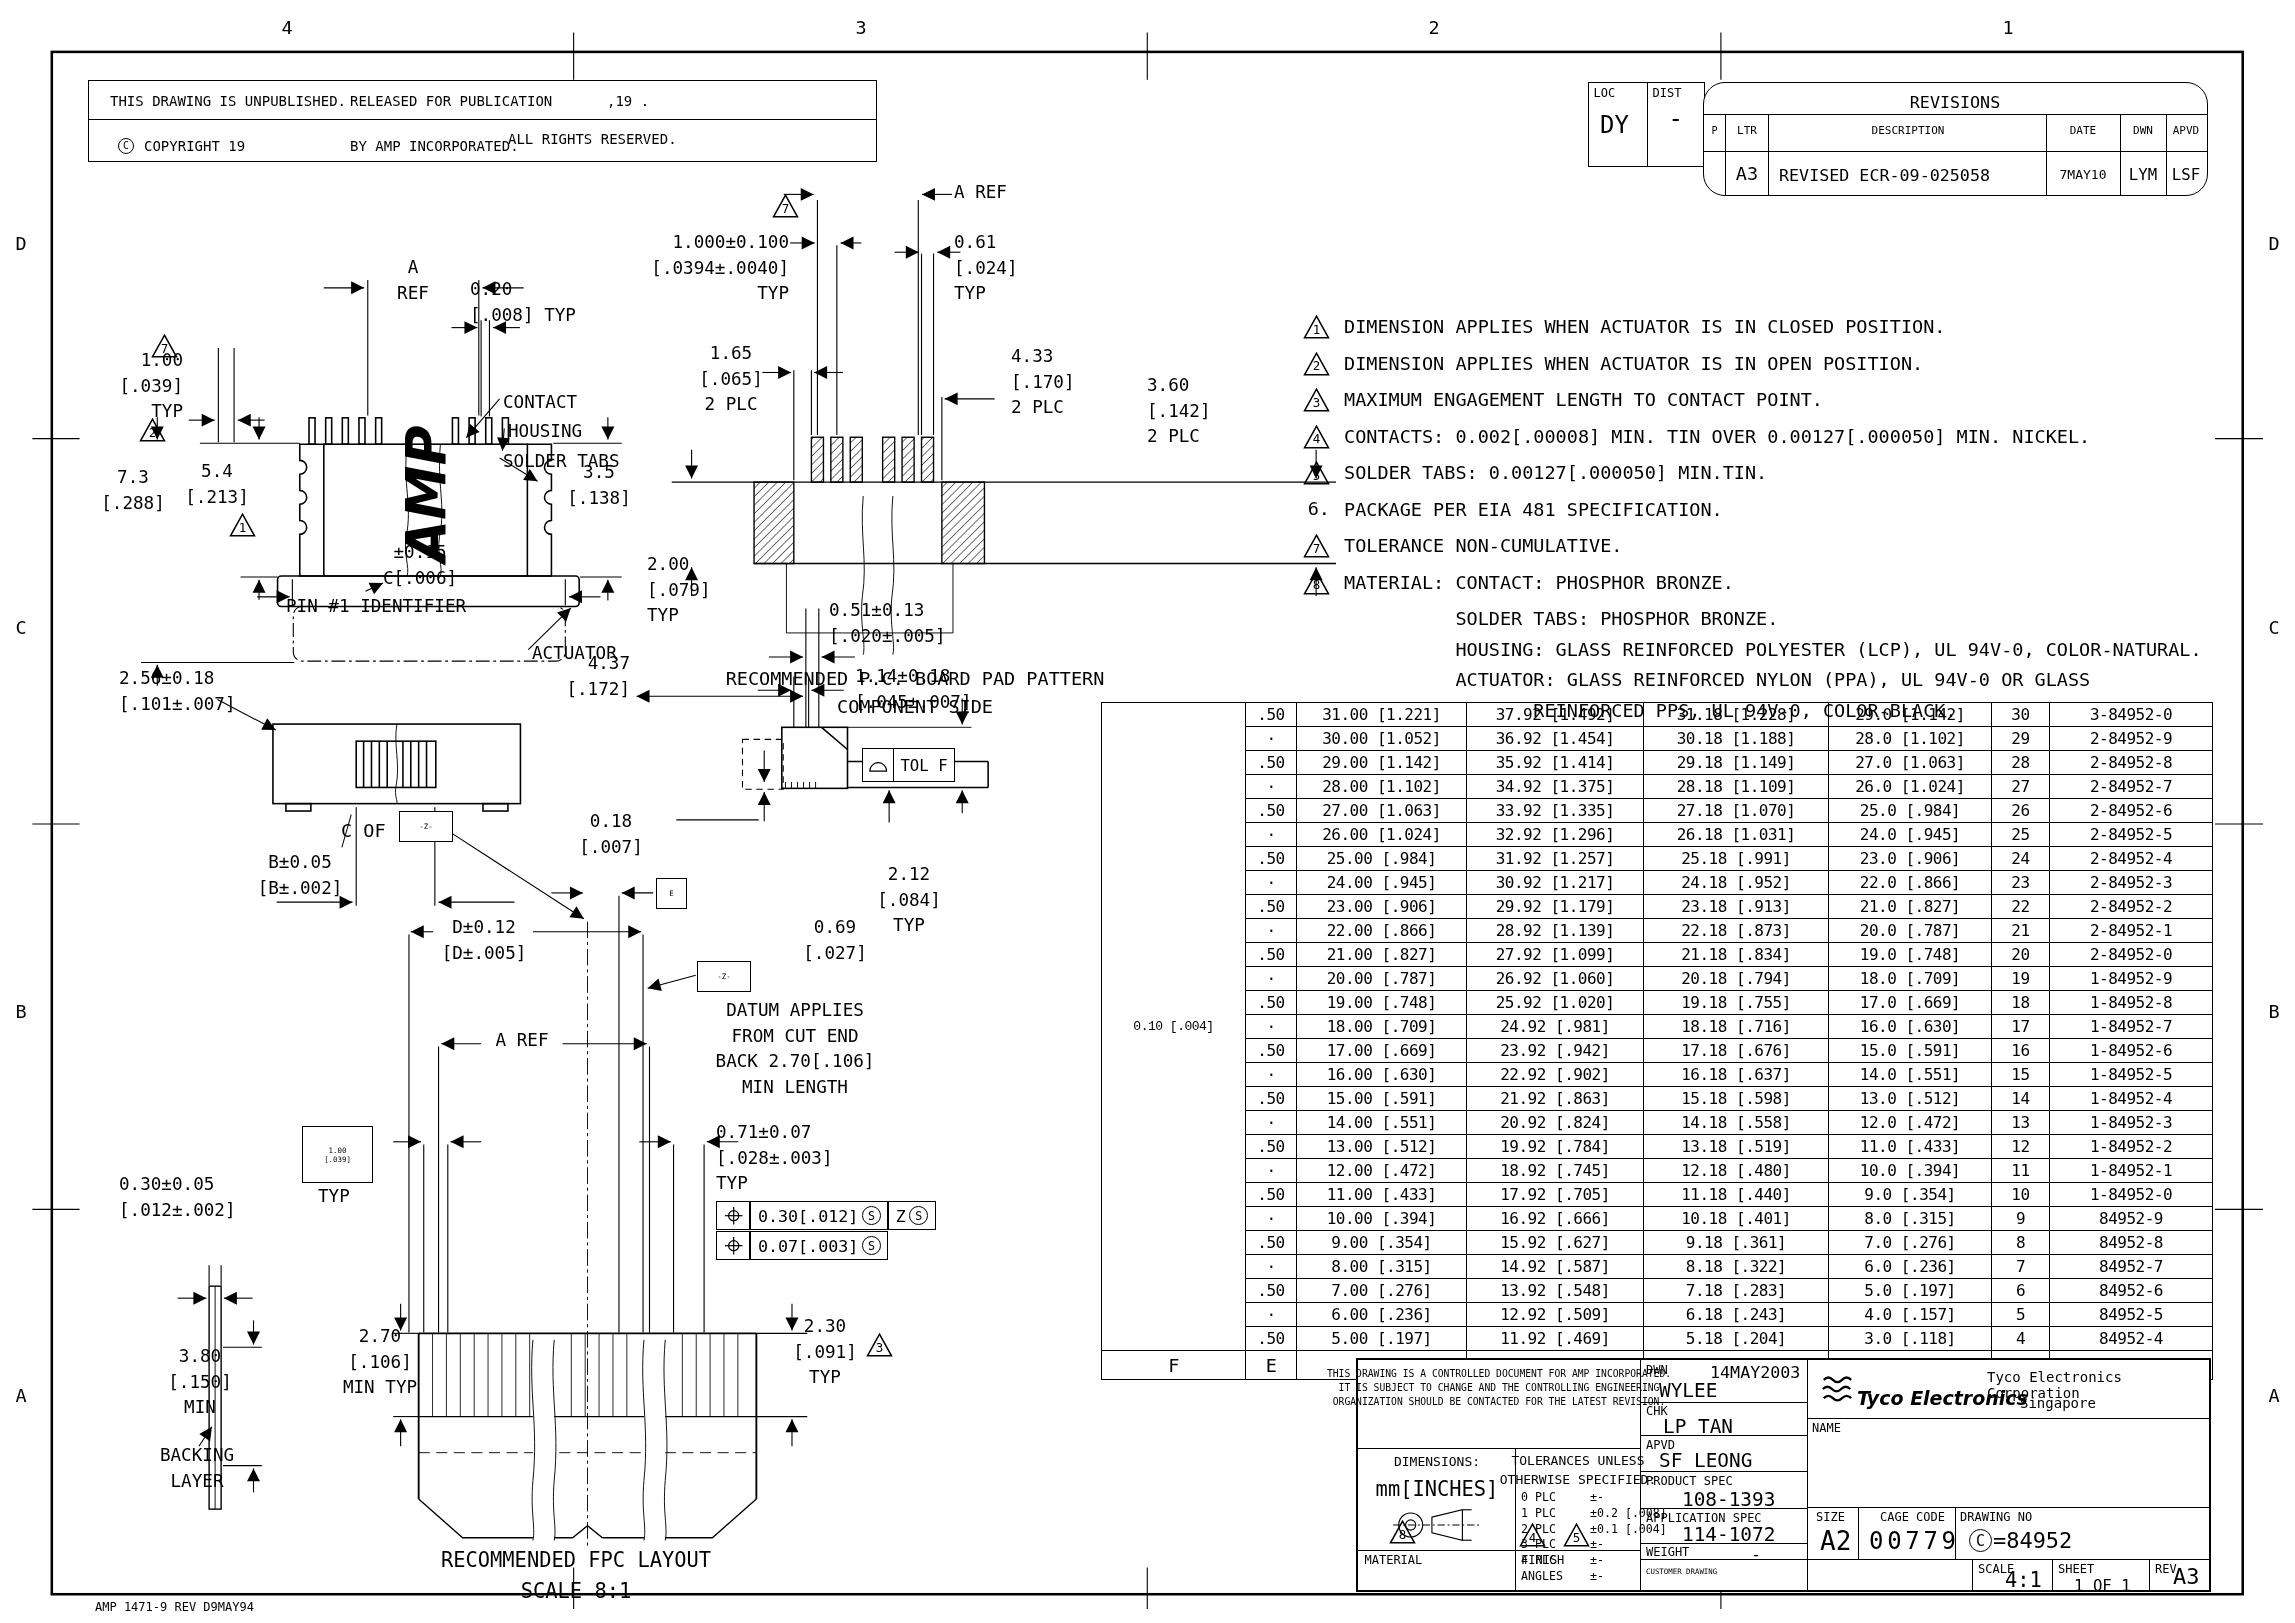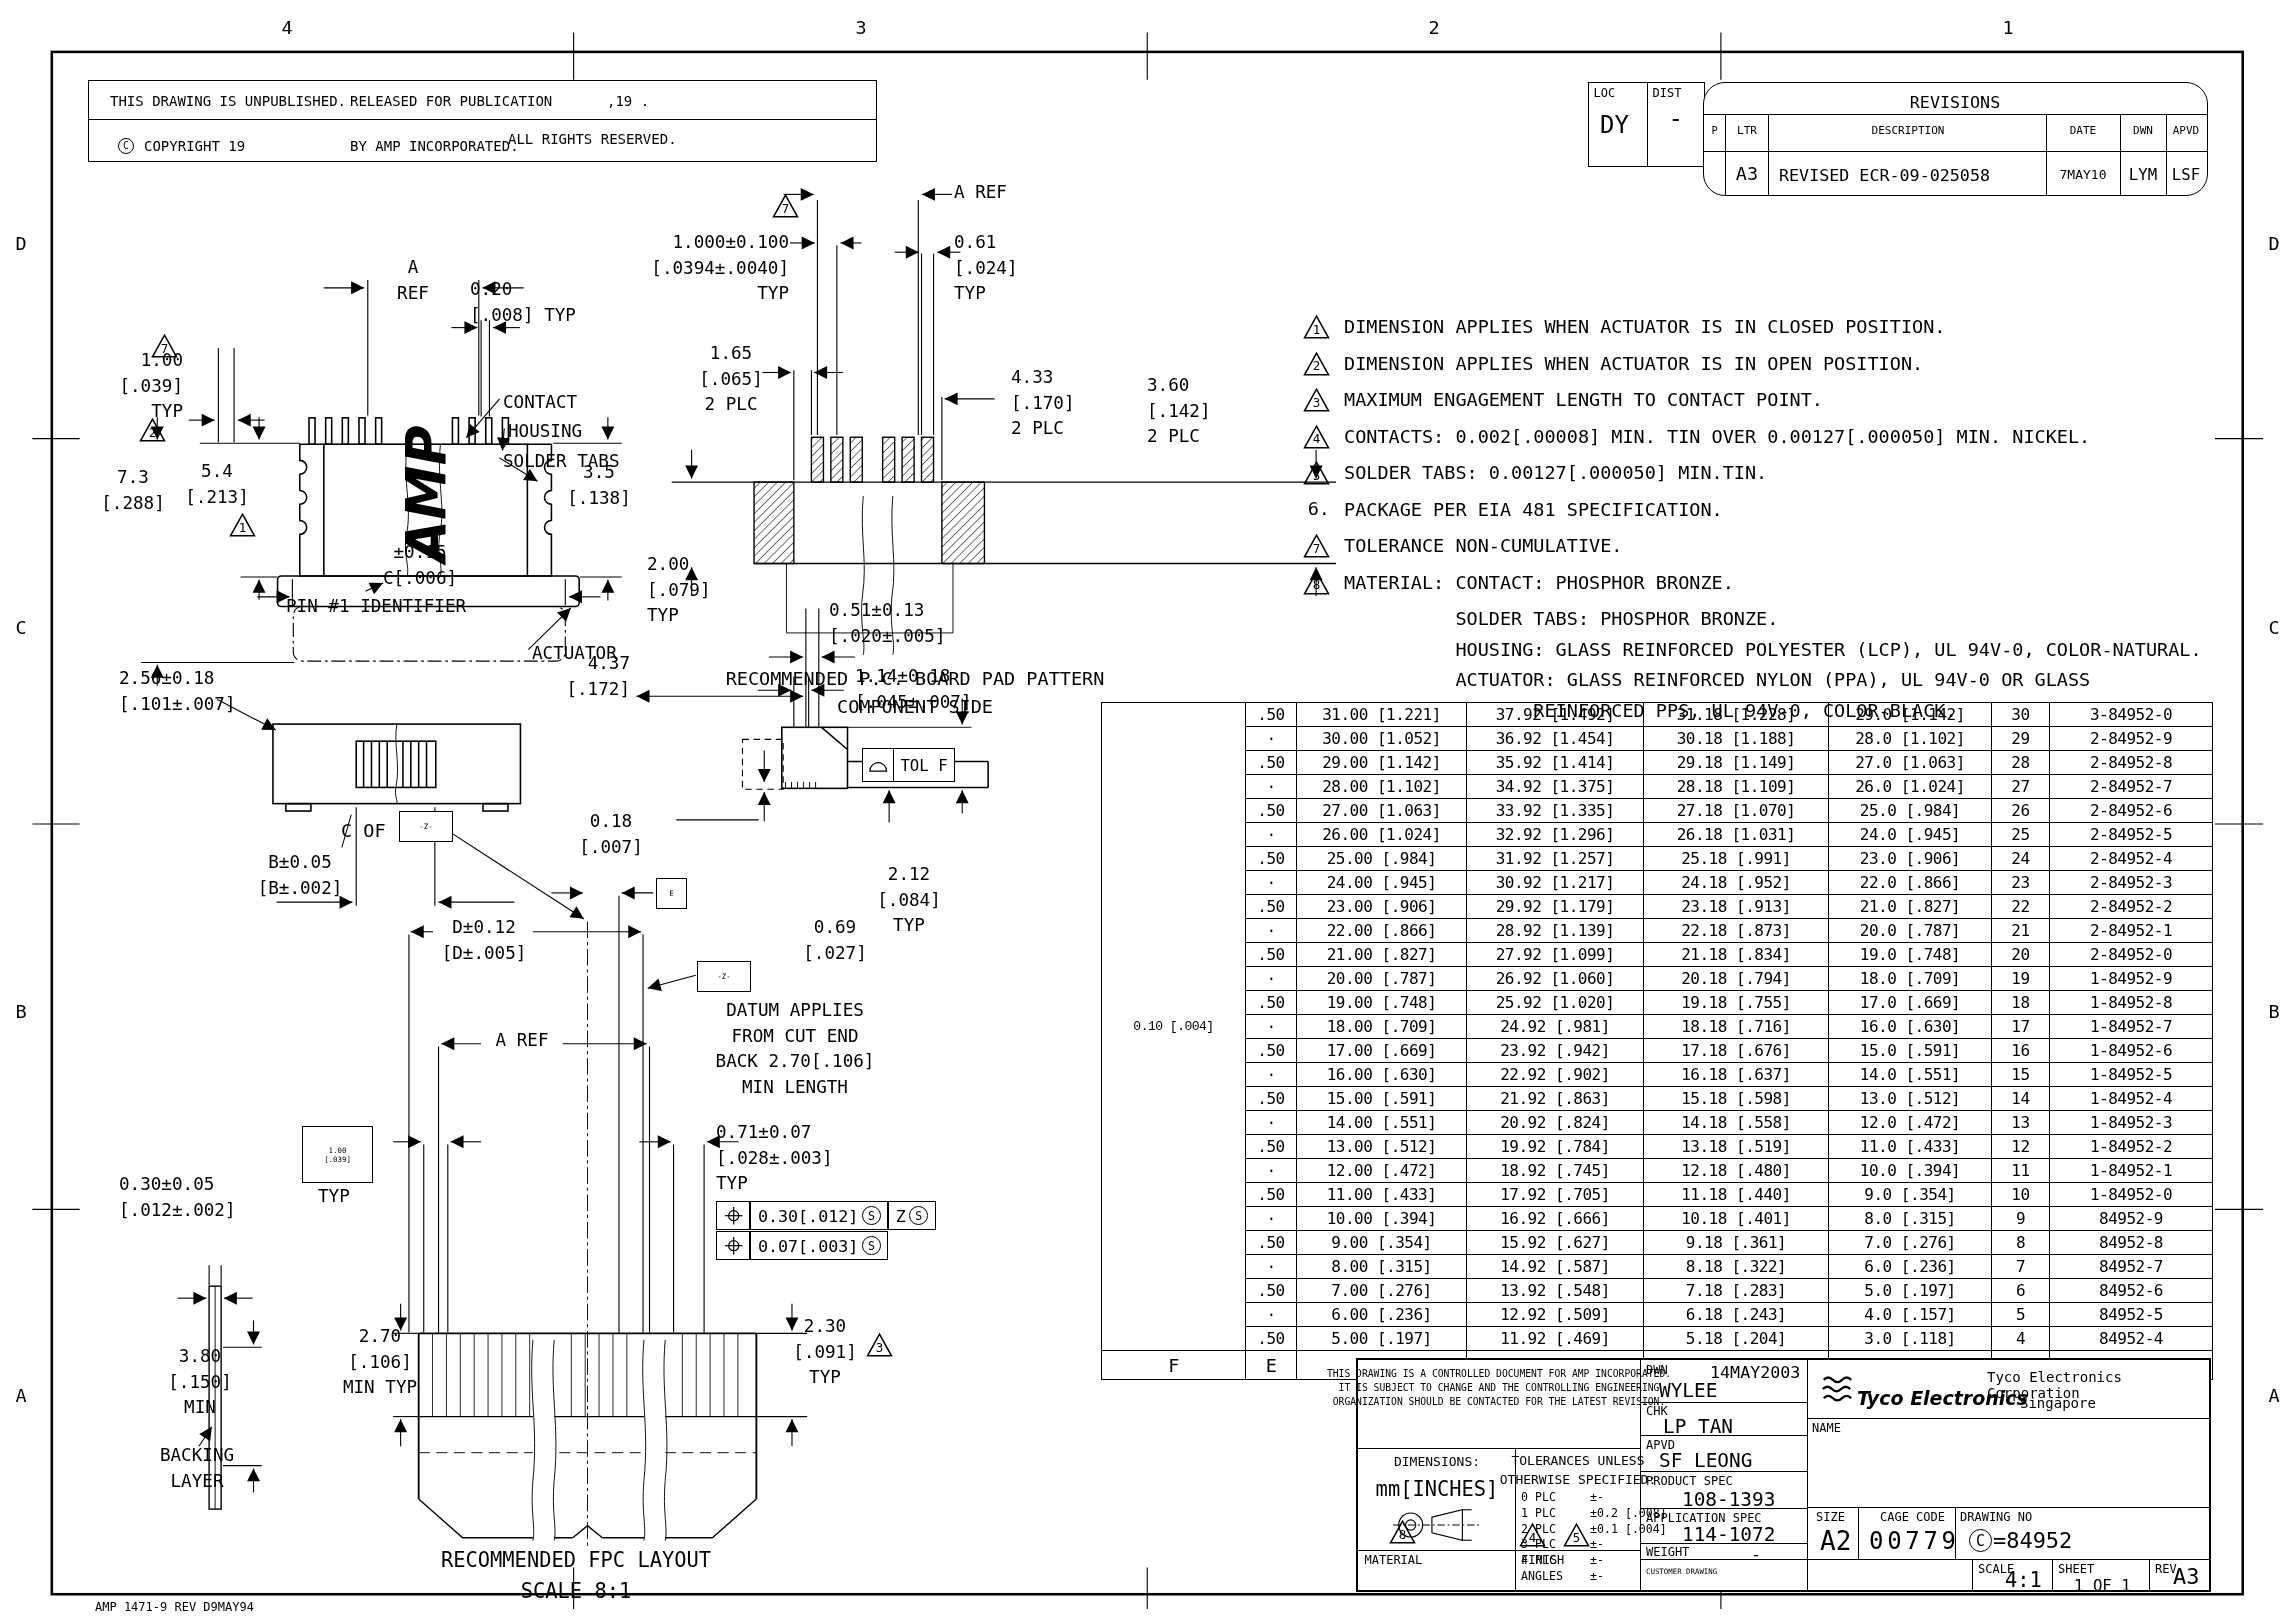--- a/index.html
+++ b/index.html
@@ -473,21 +473,21 @@
 <div class="L" style="left:954px;top:180px;">A REF</div>
 <div class="L R" style="left:789px;top:230px;">1.000±0.100
 [.0394±.0040]
 TYP</div>
 <div class="L" style="left:954px;top:230px;">0.61
 [.024]
 TYP</div>
 <div class="L C" style="left:731px;top:341px;">1.65
 [.065]
 2 PLC</div>
-<div class="L" style="left:1011px;top:365px;">4.33
+<div class="L" style="left:1011px;top:344px;">4.33
 [.170]
 2 PLC</div>
 <div class="L" style="left:1147px;top:373px;">3.60
 [.142]
 2 PLC</div>
 <div class="L" style="left:647px;top:552px;">2.00
 [.079]
 TYP</div>
 <div class="L C s40" style="left:915px;top:665px;line-height:1.5;">RECOMMENDED P.C. BOARD PAD PATTERN
 COMPONENT SIDE</div>

